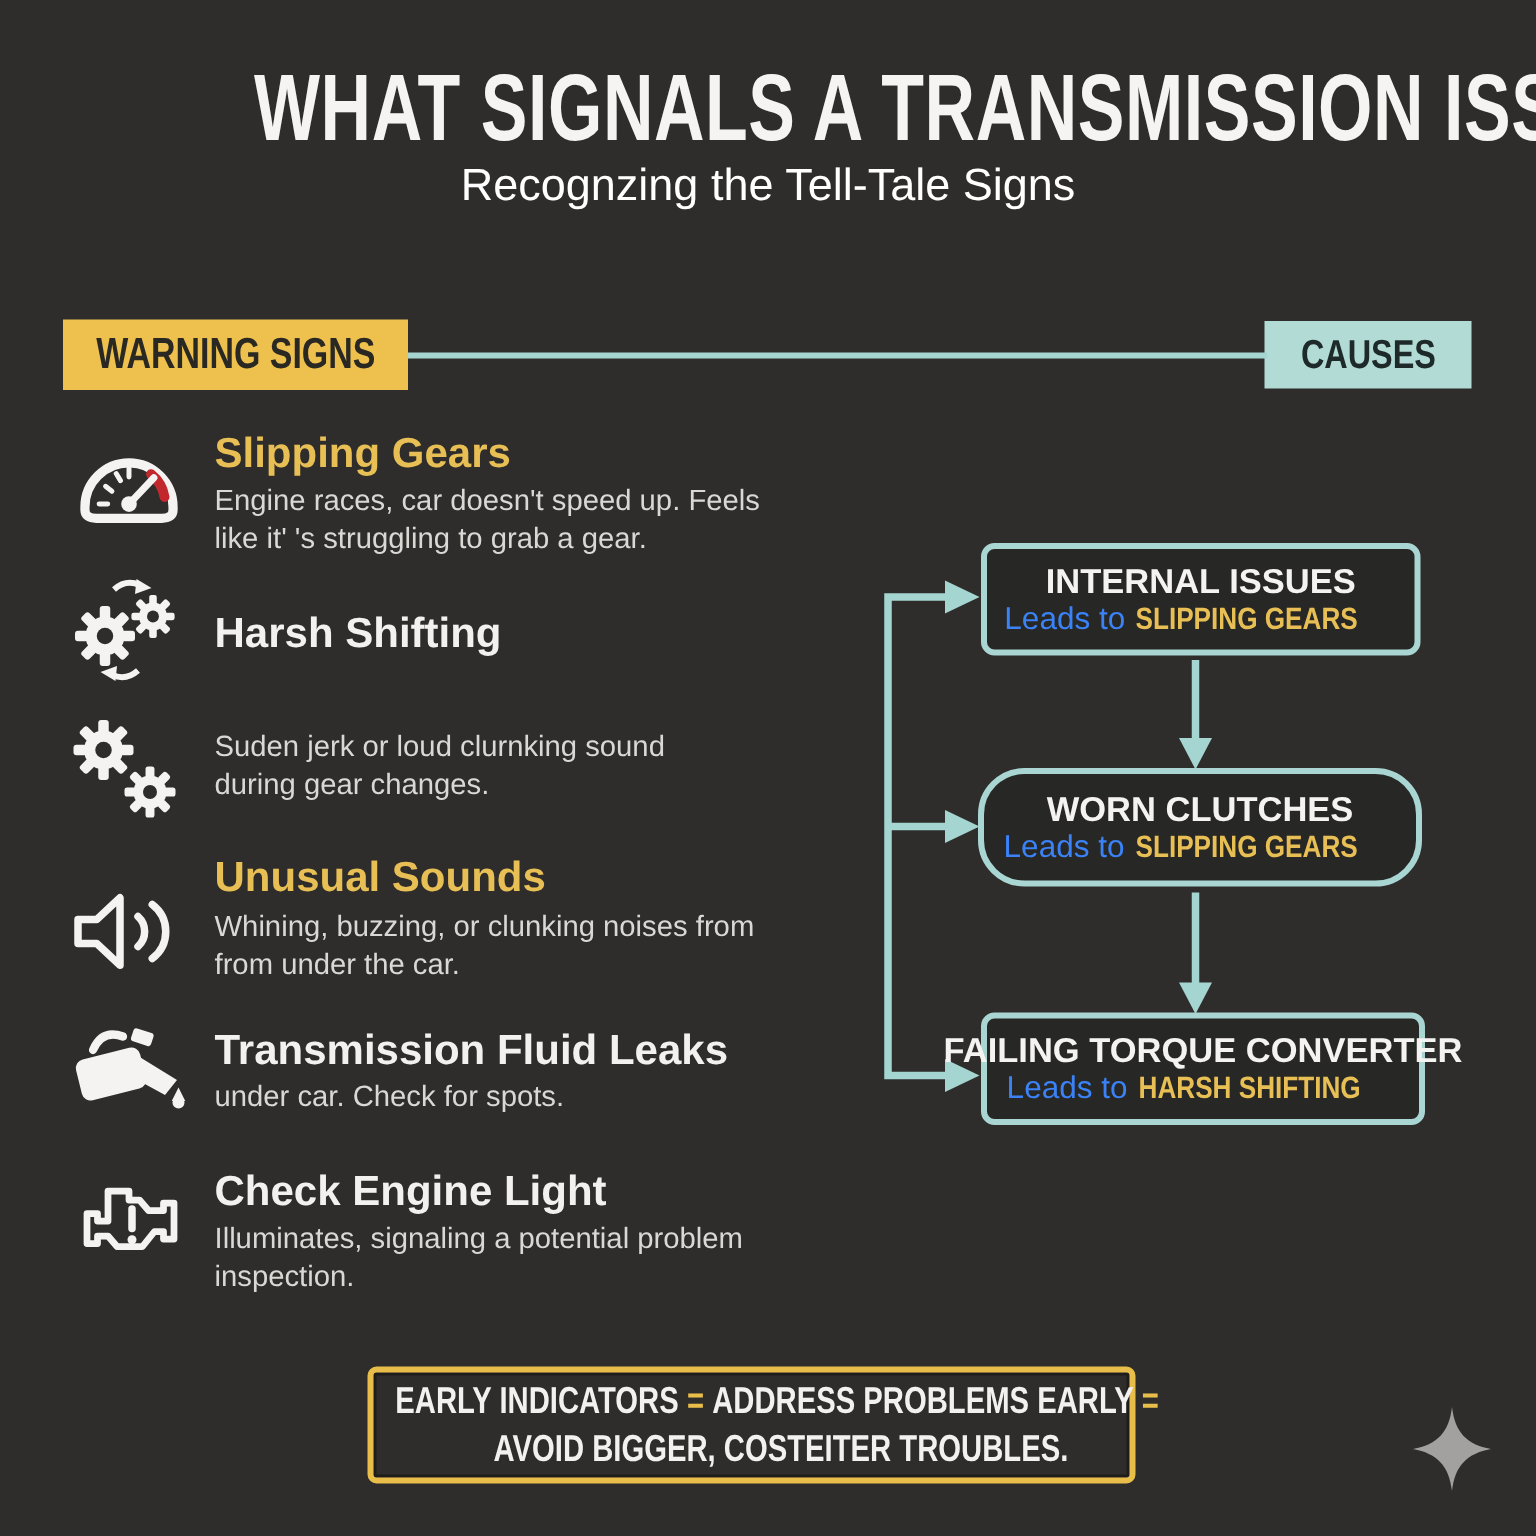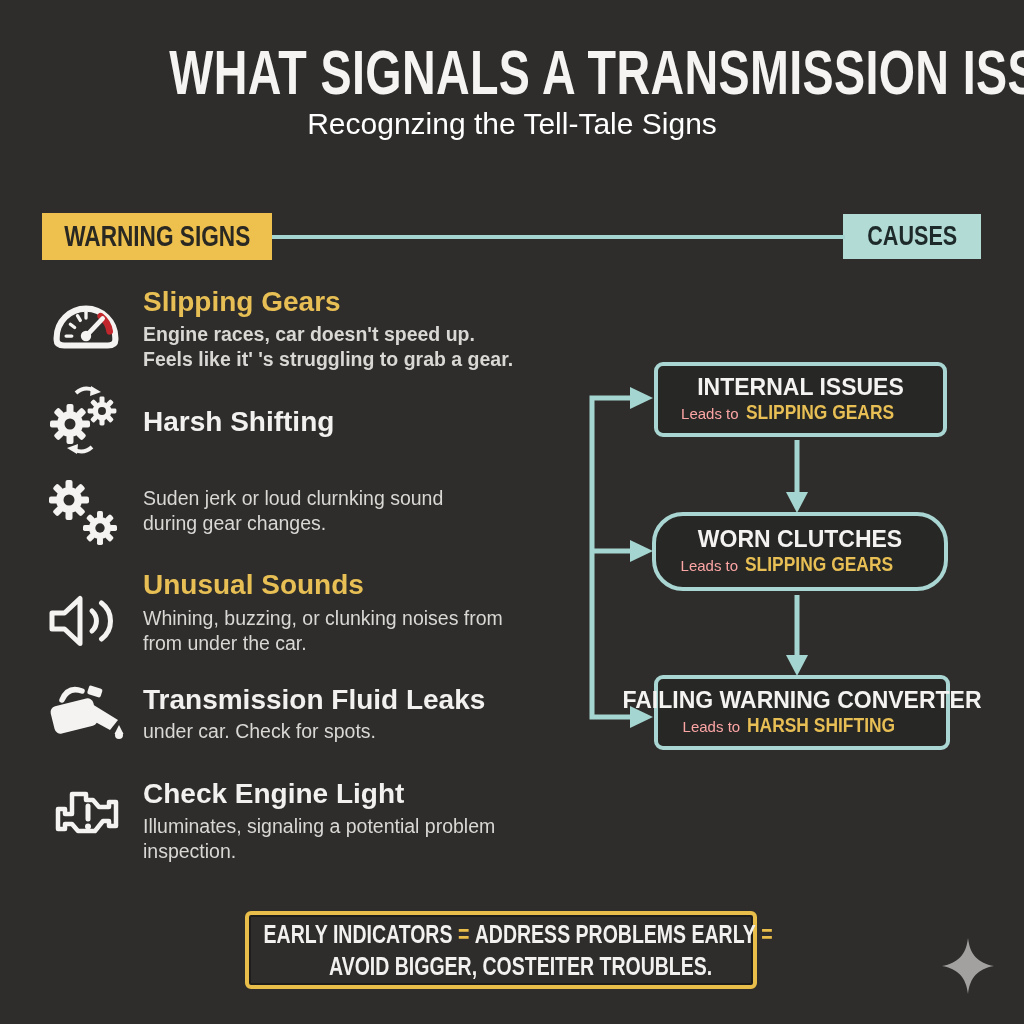--- a/index.html
+++ b/index.html
@@ -31,21 +31,21 @@
   .item-desc{font-size:19.5px;line-height:1.26;color:#d9d8d5;}
 
   .cause-box{
     border:4px solid #a9d6d2;border-radius:9px;box-sizing:border-box;
     background:rgba(18,18,16,0.22);
     display:flex;flex-direction:column;align-items:center;justify-content:center;gap:3px;
   }
   .cause-title{line-height:1;}
   .cause-title span{font-size:23px;font-weight:700;color:#f4f3f1;transform:scaleX(0.8);white-space:nowrap;}
   .leads-line{display:flex;align-items:baseline;line-height:1;}
-  .leads-prefix{font-size:15px;color:#fca5a5;}
+  .leads-prefix{font-size:21px;color:#3b82f6;}
   .leads-value{font-size:20.5px;font-weight:700;color:#e8bf54;transform:scaleX(0.85);transform-origin:left center;display:inline-block;margin-left:7px;white-space:nowrap;}
 
   .footer-banner{
     left:245px;top:911px;width:512px;height:78px;box-sizing:border-box;
     border:4px solid #e9bd4a;border-radius:6px;
     box-shadow:inset 0 0 0 2px rgba(0,0,0,0.35);
     display:flex;flex-direction:column;align-items:center;justify-content:center;padding-left:40px;
   }
   .footer-line{display:block;text-align:center;white-space:nowrap;line-height:1.3;
     font-size:25px;font-weight:700;color:#f2f1ef;transform:scaleX(0.78);transform-origin:center center;}
@@ -97,21 +97,21 @@
         <line x1="38" y1="24" x2="38" y2="30"></line>
       </g>
       <path d="M53.5 28 A26 26 0 0 1 63 44" fill="none" stroke="#c1272d" stroke-width="7" stroke-linecap="round"></path>
       <line x1="38" y1="49" x2="55.5" y2="30.5" stroke="#f4f3f1" stroke-width="5" stroke-linecap="round"></line>
       <circle cx="38" cy="49" r="5.5" fill="#f4f3f1"></circle>
     </svg>
   </div>
   <div class="abs item-title title-yellow" style="left:143px;top:288px;">
     <span>Slipping Gears</span>
   </div>
-  <div class="abs item-desc" style="left:143px;top:322px;width:382px;font-weight:bold;">Engine races, car doesn't speed up. Feels like it' 's struggling to grab a gear.</div>
+  <div class="abs item-desc" style="left:143px;top:322px;width:382px;">Engine races, car doesn't speed up. Feels like it' 's struggling to grab a gear.</div>
 
   <div class="abs" style="left:44px;top:384px;">
     <svg class="icon-svg" width="80" height="72" viewBox="0 0 80 72">
       <g transform="translate(26,40)">
         <g fill="#f4f3f1">
           <circle r="13"></circle>
           <rect x="-3.5" y="-20" width="7" height="9" rx="2"></rect>
           <rect x="-3.5" y="-20" width="7" height="9" rx="2" transform="rotate(45)"></rect>
           <rect x="-3.5" y="-20" width="7" height="9" rx="2" transform="rotate(90)"></rect>
           <rect x="-3.5" y="-20" width="7" height="9" rx="2" transform="rotate(135)"></rect>
@@ -231,21 +231,21 @@
 
   <div class="abs cause-box" style="left:652px;top:512px;width:296px;height:79px;border-radius:31px;">
     <div class="cause-title"><span>WORN CLUTCHES</span></div>
     <div class="leads-line">
       <span class="leads-prefix">Leads to</span>
       <span class="leads-value">SLIPPING GEARS</span>
     </div>
   </div>
 
   <div class="abs cause-box" style="left:654px;top:675px;width:296px;height:75px;">
-    <div class="cause-title"><span>FAILING WARNING CONVERTER</span></div>
+    <div class="cause-title"><span>FAILING TORQUE CONVERTER</span></div>
     <div class="leads-line">
       <span class="leads-prefix">Leads to</span>
       <span class="leads-value">HARSH SHIFTING</span>
     </div>
   </div>
 
   <div class="abs footer-banner">
     <span class="footer-line">
       <span>EARLY INDICATORS</span><span class="eq">=</span><span>ADDRESS PROBLEMS EARLY</span><span class="eq">=</span>
     </span>

